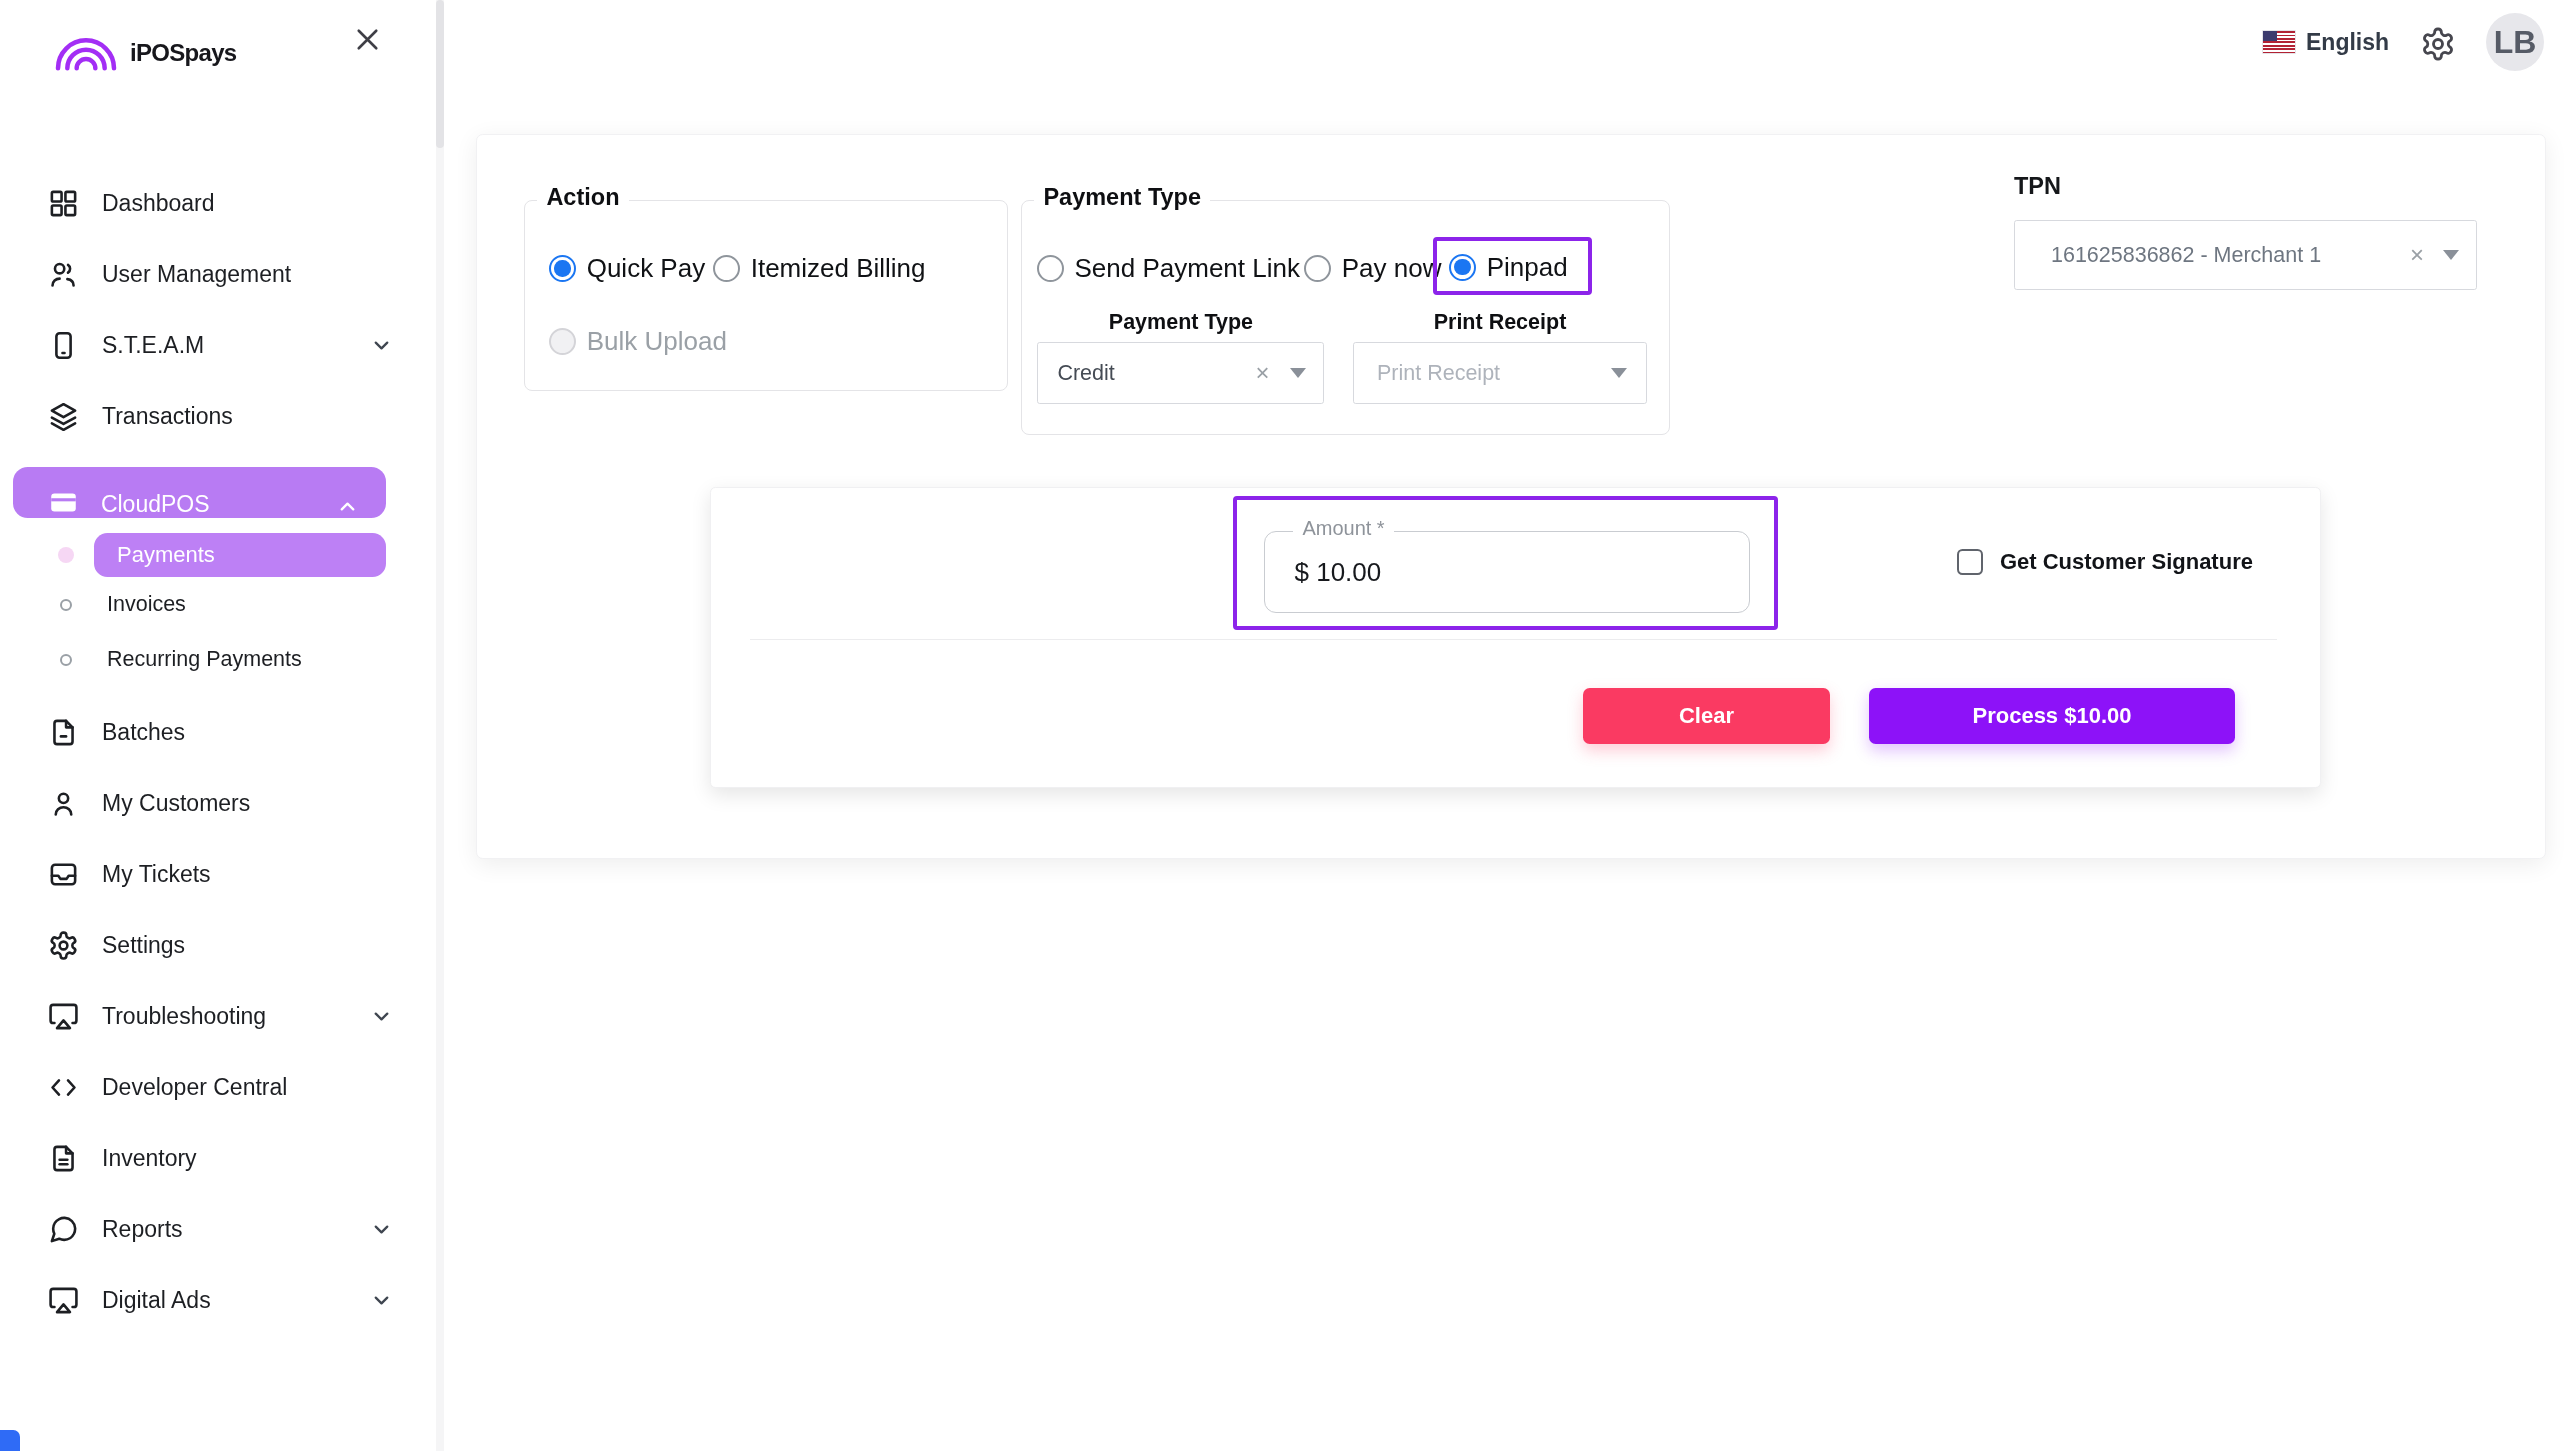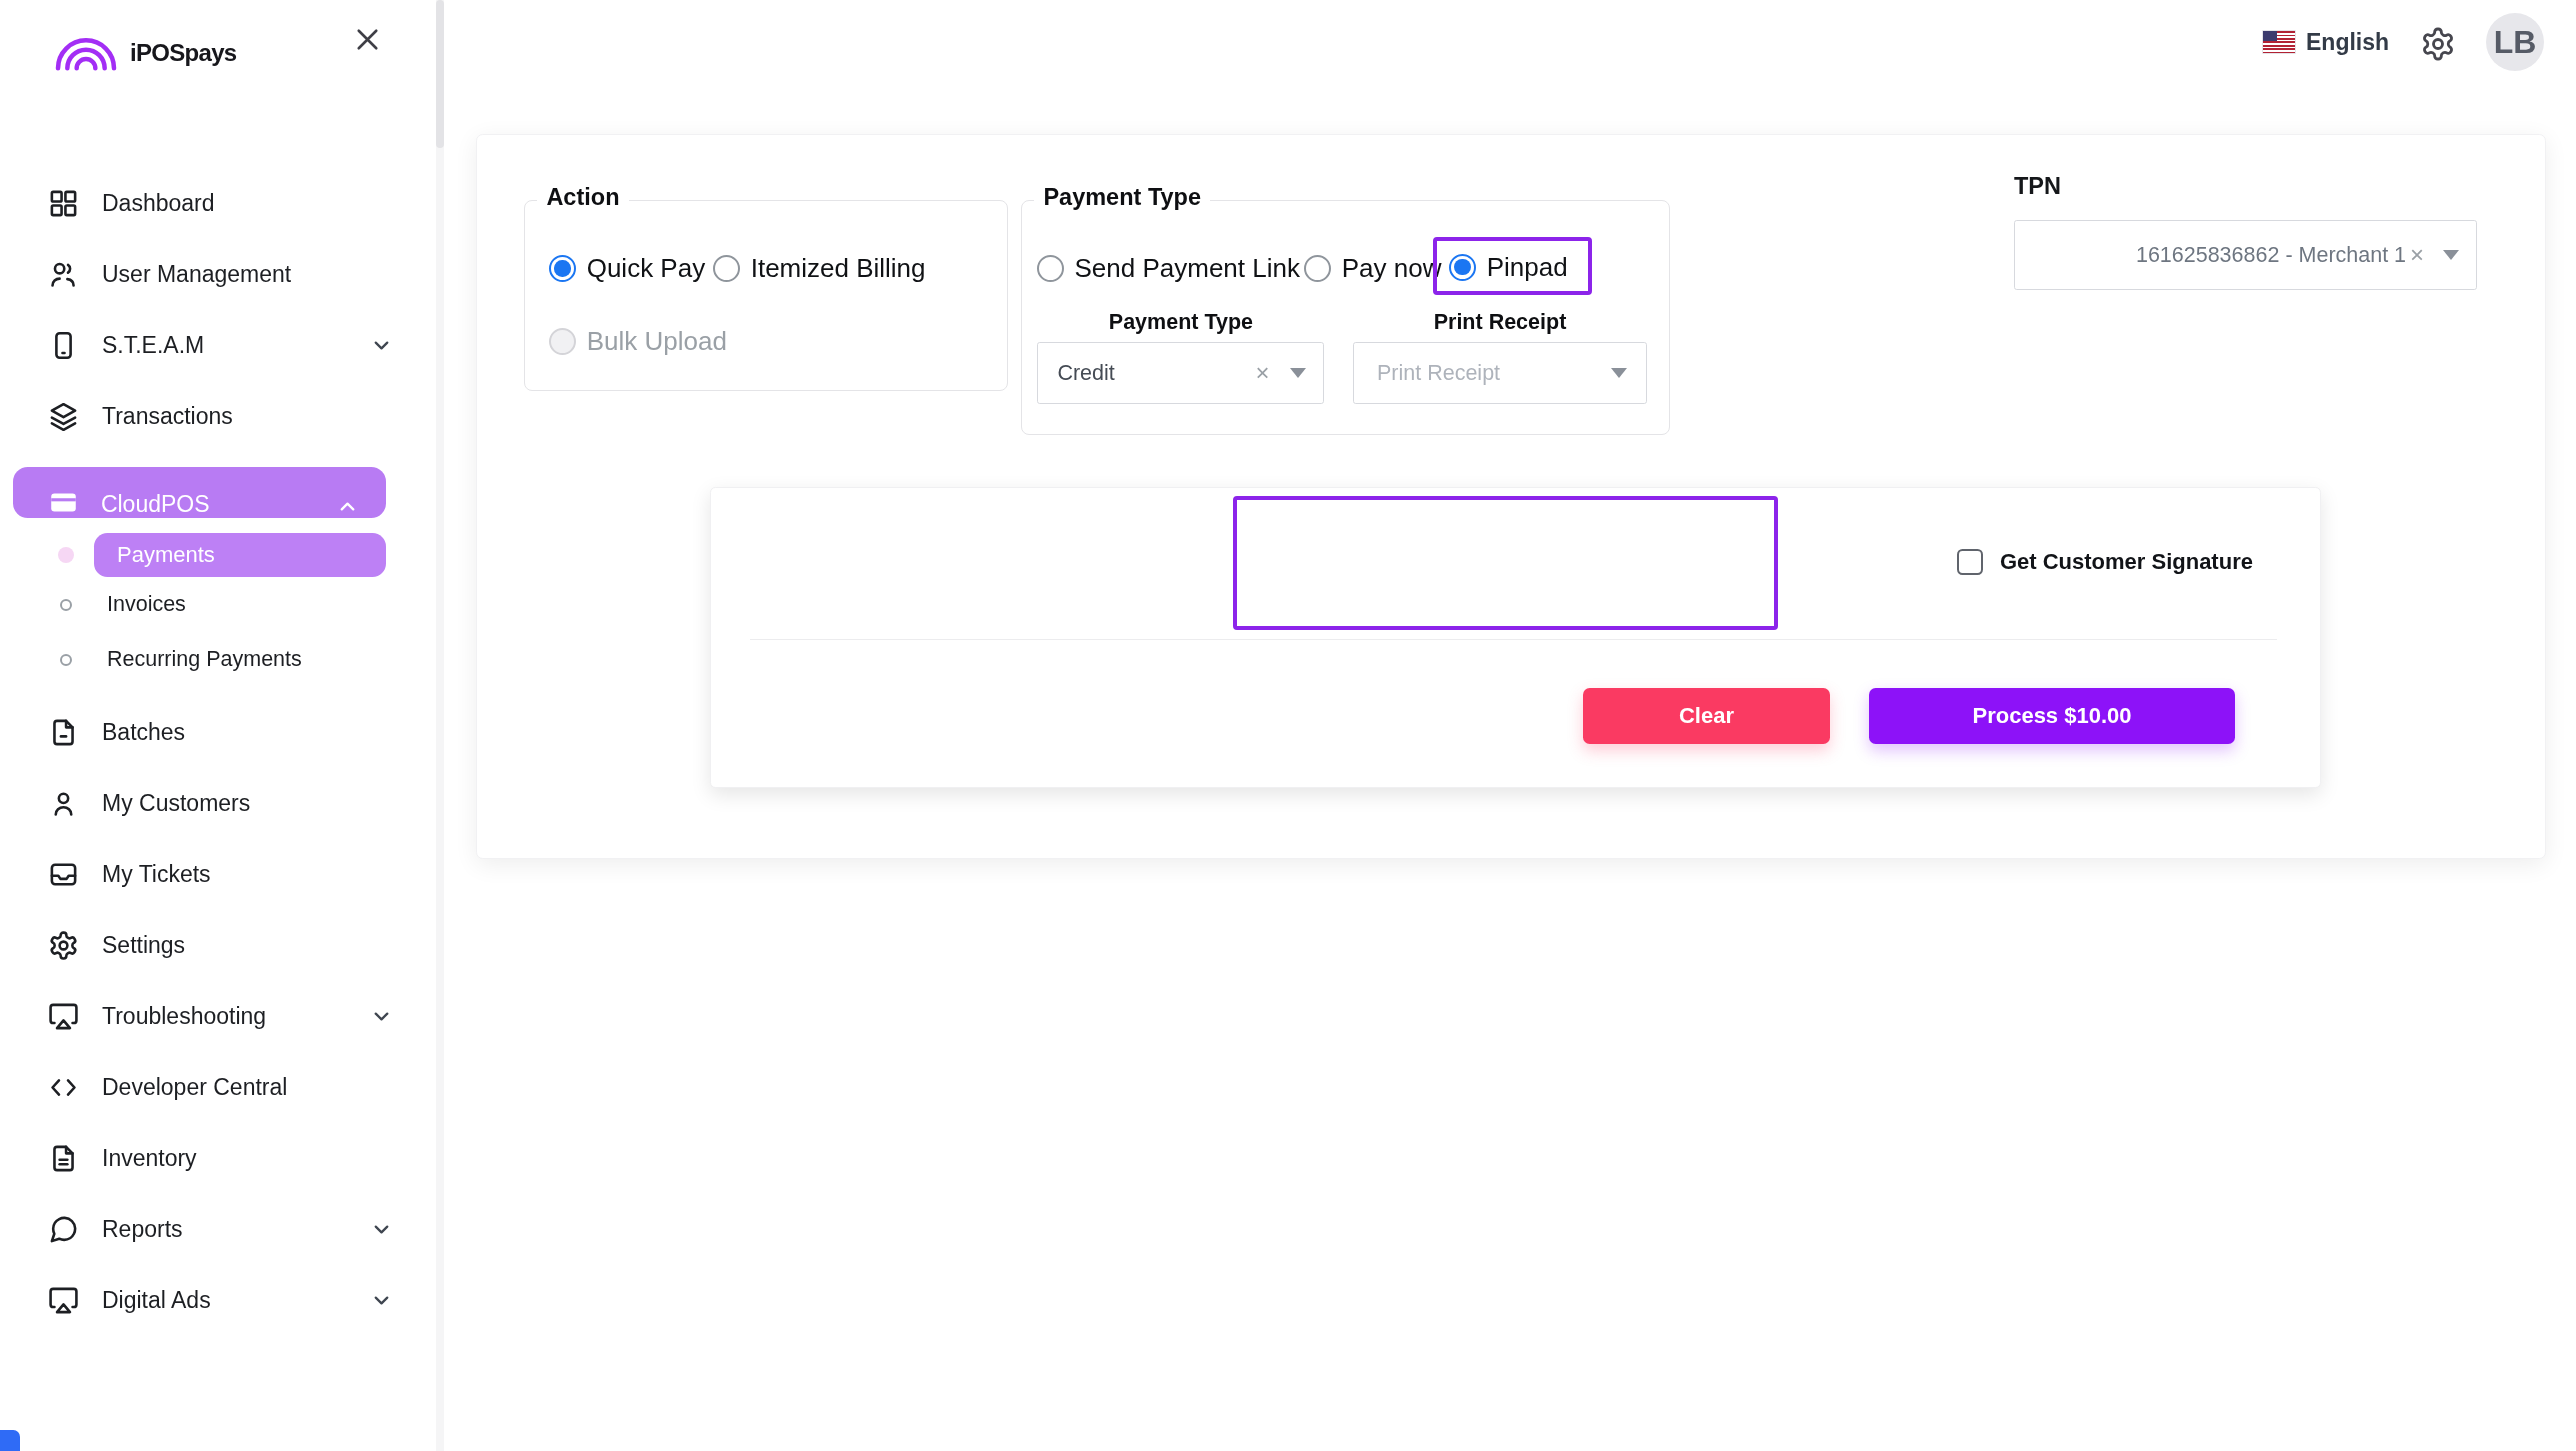--- a/index.html
+++ b/index.html
@@ -67,21 +67,21 @@
   .sub-col-label { position:absolute; top:109px; font-size:21.5px; font-weight:700; color:#0e0f12; text-align:center; }
   .select { position:absolute; background:#fff; border:1.3px solid #d7d9de; border-radius:2.7px; display:flex; align-items:center; cursor:pointer; }
   .select .sel-value { font-size:21.5px; color:#454b54; white-space:nowrap; }
   .select .sel-placeholder { font-size:21.5px; color:#aeb3bb; white-space:nowrap; }
   .sel-x { position:absolute; font-size:24px; color:#9aa0a6; line-height:1; cursor:pointer; }
   .sel-caret { position:absolute; width:0; height:0; border-left:8.7px solid transparent; border-right:8.7px solid transparent; border-top:10px solid #8a9099; }
   .sel-credit { left:15.4px; top:141px; width:287px; height:62px; padding-left:19px; }
   .sel-print  { left:331px; top:141px; width:294px; height:62px; padding-left:23px; }
 
   .tpn-label { position:absolute; left:2014px; top:173px; font-size:23.5px; font-weight:600; color:#15171a; }
-  .tpn-select { left:2014px; top:220px; width:463px; height:70px; padding-left:51px;justify-content:center; }
+  .tpn-select { left:2014px; top:220px; width:463px; height:70px; padding-left:36px; }
   .tpn-select .sel-value { color:#6e7681; }
 
   .inner-card { position:absolute; left:710px; top:487px; width:1611px; height:301px; background:#fff; border:0.7px solid #f0f0f2; border-radius:5.4px; box-shadow:0 6.7px 20px rgba(0,0,0,0.10); }
   .amount-hl { left:1233px; top:496px; width:545px; height:134px; }
   .amount-box { position:absolute; left:1264px; top:531px; width:486px; height:82px; border:1.3px solid #c9ccd1; border-radius:12px; background:#fff; display:flex; align-items:center; cursor:text; }
   .amount-label { position:absolute; left:28px; top:-14.8px; background:#fff; padding:0 9.4px; font-size:20px; color:#8e939a; }
   .amount-value { padding-left:29.5px; font-size:26px; color:#17191d; }
 
   .sig-row { position:absolute; left:1957px; top:549px; display:flex; align-items:center; cursor:pointer; }
   .checkbox { width:25.5px; height:25.5px; border:2px solid #60646c; border-radius:5.4px; background:#fff; flex:0 0 auto; }
@@ -337,20 +337,24 @@
   <span class="tpn-label">TPN</span>
   <div class="select tpn-select">
     <span class="sel-value">161625836862 - Merchant 1</span>
     <span class="sel-x" style="right:52px;">×</span>
     <span class="sel-caret" style="right:17.4px;"></span>
   </div>
 
   <section class="inner-card"></section>
 
   <div class="hl-box amount-hl"></div>
+  <div class="amount-box">
+    <span class="amount-label">Amount *</span>
+    <span class="amount-value">$ 10.00</span>
+  </div>
 
   <div class="sig-row">
     <span class="checkbox"></span>
     <span class="sig-label">Get Customer Signature</span>
   </div>
 
   <div class="panel-divider"></div>
 
   <button class="btn btn-clear">Clear</button>
   <button class="btn btn-process">Process $10.00</button>

